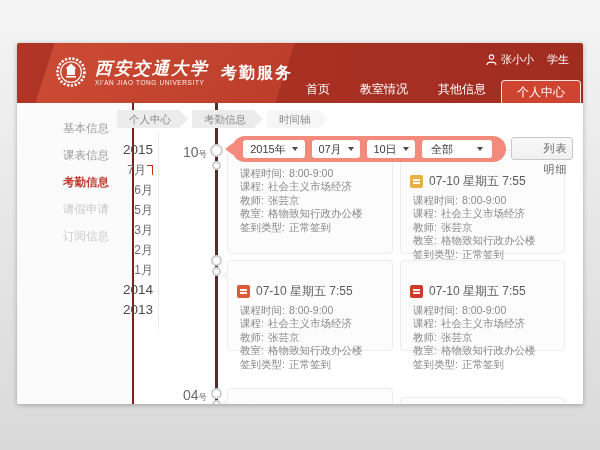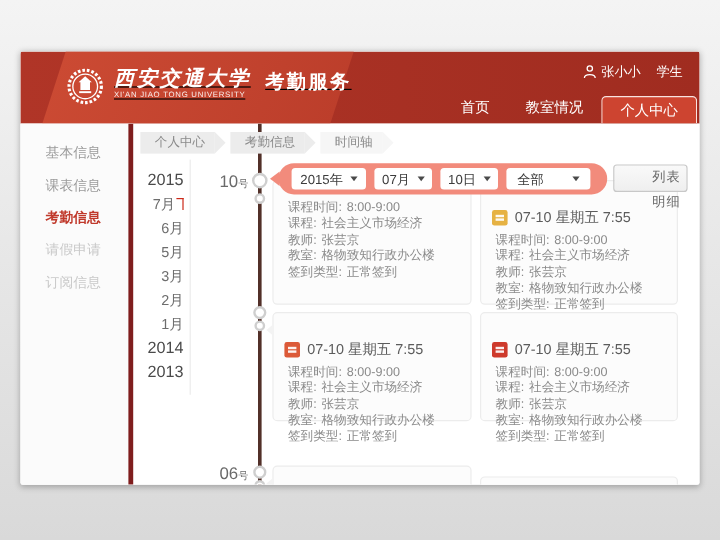--- a/index.html
+++ b/index.html
@@ -17,38 +17,38 @@
   
   .hdr{
     position:absolute;left:0;top:0;right:0;height:60px;
     background:linear-gradient(to right,#b03527,#a02c20);overflow:hidden;
   }
   .hdr-band{
     position:absolute;left:28px;top:-8px;width:240px;height:76px;
     background:linear-gradient(100deg,#cb4a33,#bc3e2b);
     transform:skewX(-18deg);
   }
-  .brand{position:absolute;left:38px;top:13px;display:flex;align-items:flex-start;z-index:2;text-decoration:underline;}
+  .brand{position:absolute;left:38px;top:13px;display:flex;align-items:center;z-index:2;}
   .brand svg{display:block;}
   .brand-text{margin-left:8px;color:#fff;}
   .uni-cn{font-family:"Liberation Serif",serif;font-style:italic;font-weight:bold;font-size:17px;letter-spacing:2px;line-height:19px;}
   .uni-en{font-size:6.5px;letter-spacing:.6px;opacity:.92;margin-top:1px;}
   .app-title{color:#fff;font-size:16px;font-weight:bold;letter-spacing:2px;margin-left:12px;padding-top:2px;}
   .user{position:absolute;right:14px;top:9px;display:flex;align-items:center;gap:4px;color:#fff;font-size:11px;z-index:3;}
   .user .sep{width:5px;}
   .nav{position:absolute;right:2px;bottom:0;display:flex;align-items:flex-end;z-index:3;}
   .nav-item{color:#fff;font-size:12px;line-height:20px;padding:0 15px;margin-bottom:4px;cursor:pointer;}
   .nav-tab{
     color:#fff;font-size:12px;background:#cd4430;
     border:1px solid rgba(255,255,255,.85);border-bottom:none;
     border-radius:4px 4px 0 0;height:22px;line-height:22px;padding:0 15px;
   }
   
   .content{position:absolute;left:0;top:60px;width:566px;height:301px;background:#fff;overflow:hidden;}
-  .side{position:absolute;left:0;top:0;bottom:0;width:90px;background:#fbfbfb;border-right:4px solid #7f1d1d;}
+  .side{position:absolute;left:0;top:0;bottom:0;width:90px;background:#fbfbfb;border-right:2px solid #7f1d1d;padding-left:25px;}
   .side-item{height:27px;line-height:27px;padding-left:21px;font-size:11.5px;color:#9a9a9a;cursor:pointer;}
   .side-item:first-child{margin-top:12px;}
   .side-item.active{color:#c0392b;font-weight:bold;}
   .side-item.muted{color:#c9c9c9;}
   
   .crumbs{position:absolute;left:100px;top:7px;display:flex;z-index:4;}
   .chip{
     position:relative;height:18px;line-height:18px;padding:0 8px 0 12px;margin-right:13px;
     background:#ececec;font-size:10.5px;color:#8a8a8a;cursor:pointer;
   }
@@ -155,20 +155,21 @@
         <path d="M1 11 C1 7.2 10 7.2 10 11" fill="none" stroke="#ffffff" stroke-width="1.1"></path>
       </svg>
       <span>张小小</span>
       <span class="sep"></span>
       <span>学生</span>
     </div>
 
     <div class="nav">
       <div class="nav-item">首页</div>
       <div class="nav-item">教室情况</div>
+      <div class="nav-item">其他信息</div>
       <div class="nav-tab">个人中心</div>
     </div>
   </div>
 
   <div class="content">
 
     <div class="side">
       <div class="side-item">基本信息</div>
       <div class="side-item">课表信息</div>
       <div class="side-item active">考勤信息</div>
@@ -190,21 +191,21 @@
       <div class="dn-item">3月</div>
       <div class="dn-item">2月</div>
       <div class="dn-item">1月</div>
       <div class="dn-item dn-year">2014</div>
       <div class="dn-item dn-year">2013</div>
     </div>
     <div class="dn-divider"></div>
 
     <div class="tline"></div>
     <div class="day-label" style="top:40px;"><span class="day-num">10</span><span class="day-unit">号</span></div>
-    <div class="day-label" style="top:283px;"><span class="day-num">06</span><span class="day-unit">号</span></div>
+    <div class="day-label" style="top:283px;"><span class="day-num">04</span><span class="day-unit">号</span></div>
     <div class="tdot" style="left:193px;top:41px;width:13px;height:13px;"></div>
     <div class="tdot" style="left:195px;top:58px;width:9px;height:9px;"></div>
     <div class="tdot" style="left:194px;top:152px;width:11px;height:11px;"></div>
     <div class="tdot" style="left:195px;top:164px;width:9px;height:9px;"></div>
     <div class="tdot" style="left:194px;top:285px;width:11px;height:11px;"></div>
     <div class="tdot" style="left:195px;top:297px;width:9px;height:9px;"></div>
 
     <div class="filter">
       <div class="dd dd-year">
           <span>2015年</span>

